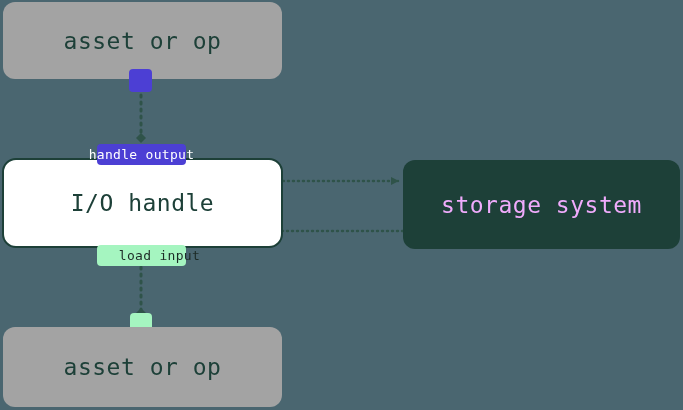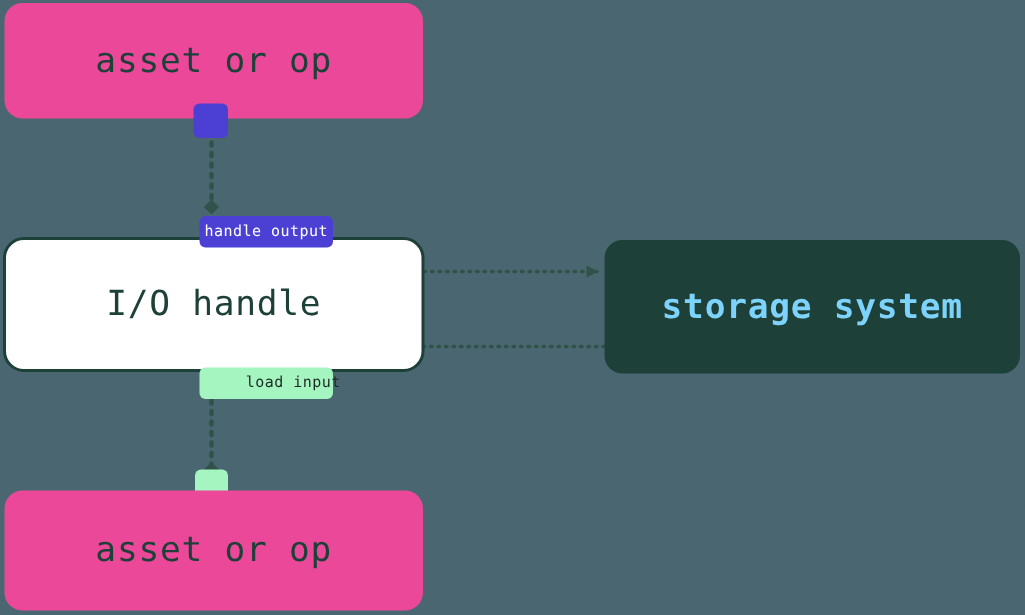--- a/index.html
+++ b/index.html
@@ -17,63 +17,61 @@
   }
   .node {
     position: absolute;
     display: flex;
     align-items: center;
     justify-content: center;
     box-sizing: border-box;
     text-align: center;
   }
   .node-asset {
-    background: #ec4899;
+    background: #a3a3a3;
     border-radius: 12px;
     color: #1d4038;
     font-size: 23px;
     letter-spacing: 0.5px;
   }
   .node-iomanager {
     background: #ffffff;
     border: 2px solid #1d4038;
     border-radius: 14px;
     color: #1d4038;
     font-size: 23px;
     letter-spacing: 0.5px;
   }
   .node-storage {
     background: #1d4038;
     border-radius: 12px;
-    color: #7dd3fc;
+    color: #f0abfc;
     font-size: 23px;
     letter-spacing: 0.5px;
-    font-weight: bold;
   }
   .port {
     position: absolute;
     border-radius: 4px;
   }
   .port-out {
     background: #4c3fd4;
   }
   .port-in {
     background: #a5f5c0;
   }
   .edge-label {
     position: absolute;
     display: flex;
     align-items: center;
     justify-content: center;
     border-radius: 4px;
-    font-size: 10px;
+    font-size: 13px;
     letter-spacing: 0.3px;
     white-space: nowrap;
     box-sizing: border-box;
-    margin-left: 36px;
   }
   .edge-label-out {
     background: #4c3fd4;
     color: #ffffff;
   }
   .edge-label-in {
     background: #a5f5c0;
     color: #1d2b26;
     padding-left: 36px;
   }

